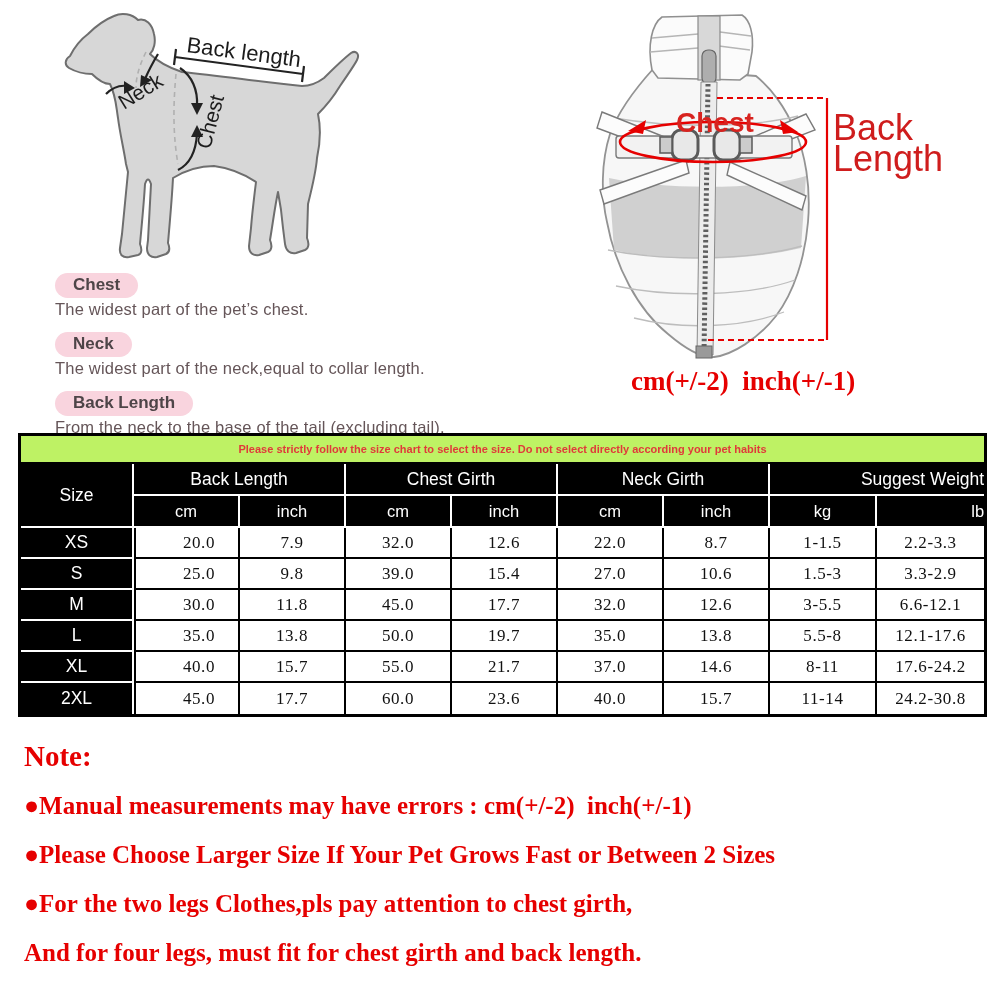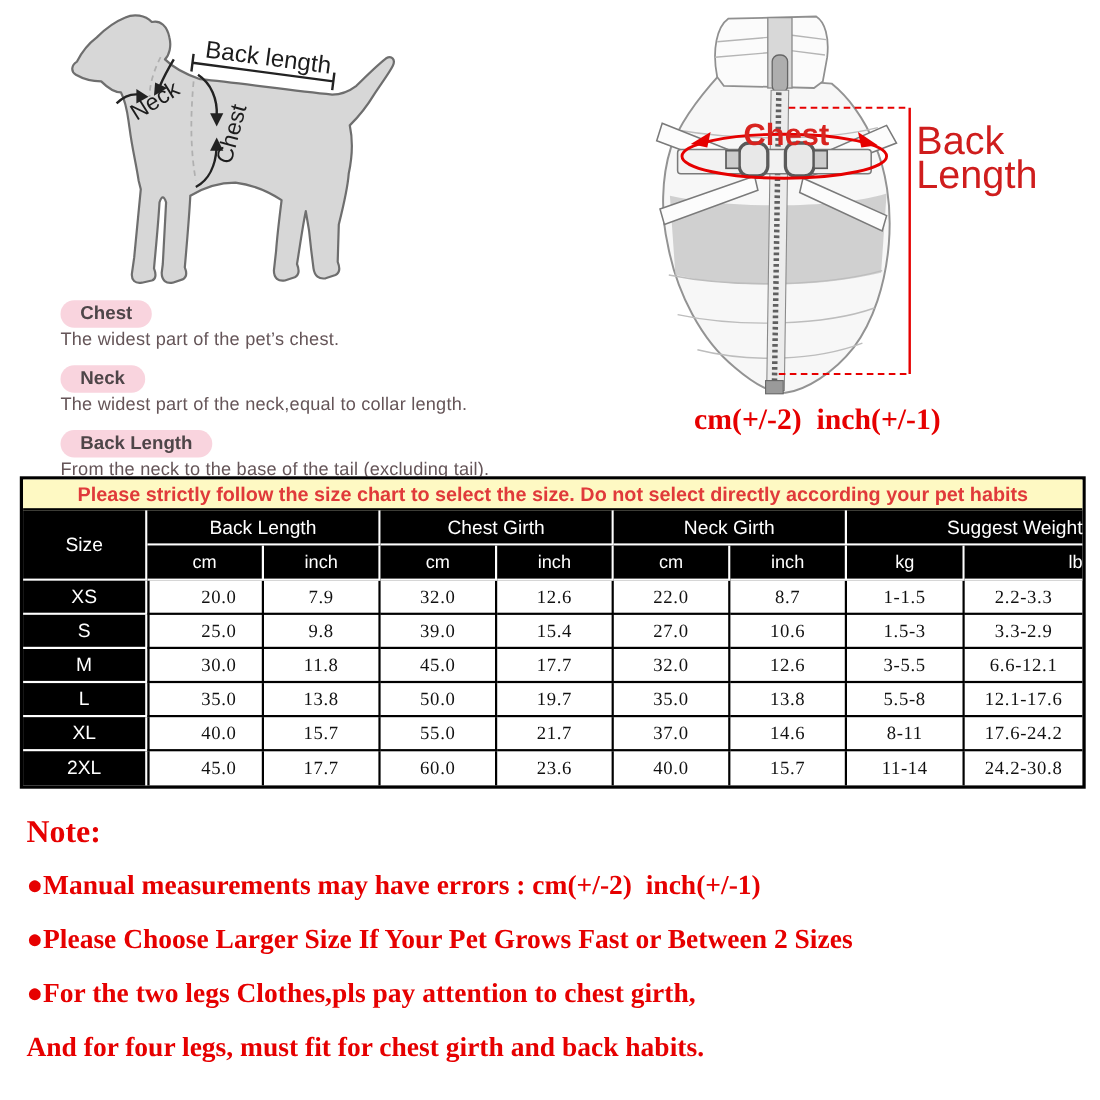--- a/index.html
+++ b/index.html
@@ -19,22 +19,22 @@
   .defs{position:absolute;left:55px;top:273px;width:480px;}
   .def-item{margin-bottom:13px;}
   .def-badge{display:inline-block;background:#f9d4de;border-radius:13px;padding:2px 18px 3px 18px;
       font-weight:bold;font-size:17px;color:#4e4548;}
   .def-desc{font-size:16.5px;color:#655558;margin:2px 0 0 0;letter-spacing:.2px;}
 
   
   .size-table{position:absolute;left:18px;top:433px;width:964px;border-collapse:separate;border-spacing:0;
       border:3px solid #000;table-layout:fixed;background:#fff;}
   .size-table td,.size-table th{padding:0;margin:0;vertical-align:middle;text-align:center;font-weight:normal;}
-  .instruction td{height:26px;color:#e03a3a;font-weight:bold;font-size:18px;
-      border-bottom:2px solid #000;background:#fef9c3;}
+  .instruction td{height:26px;color:#e03a3a;font-weight:bold;font-size:11px;
+      border-bottom:2px solid #000;background:#bef264;}
   .dark{background:#000;color:#fff;border-right:2px solid #fff;border-bottom:2px solid #fff;
       font-size:17.5px;font-family:"Liberation Sans",sans-serif;}
   .size-table tr > .dark:last-child{border-right:none;text-align:right;}
   .group-row th{height:30px;}
   .units-row th{height:30px;font-size:16.5px;}
   .data-row{height:31px;}
   .data-row .sizecell{font-size:17.5px;}
   td.val{border-right:2px solid #000;border-bottom:2px solid #000;
       font-family:"Liberation Serif",serif;font-size:17px;letter-spacing:.6px;color:#111;}
   td.val.first{border-left:2px solid #000;padding-left:24px;}
@@ -257,16 +257,16 @@
         <td class="val">24.2-30.8</td>
       </tr>
       </tbody>
   </table>
 
   <div class="notes">
     <p class="notes-title">Note:</p>
     <p class="note-line">●Manual measurements may have errors : cm(+/-2)  inch(+/-1)</p>
     <p class="note-line">●Please Choose Larger Size If Your Pet Grows Fast or Between 2 Sizes</p>
     <p class="note-line">●For the two legs Clothes,pls pay attention to chest girth,</p>
-    <p class="note-line">And for four legs, must fit for chest girth and back habits.</p>
+    <p class="note-line">And for four legs, must fit for chest girth and back length.</p>
   </div>
 
 </div>
 
 </body></html>

